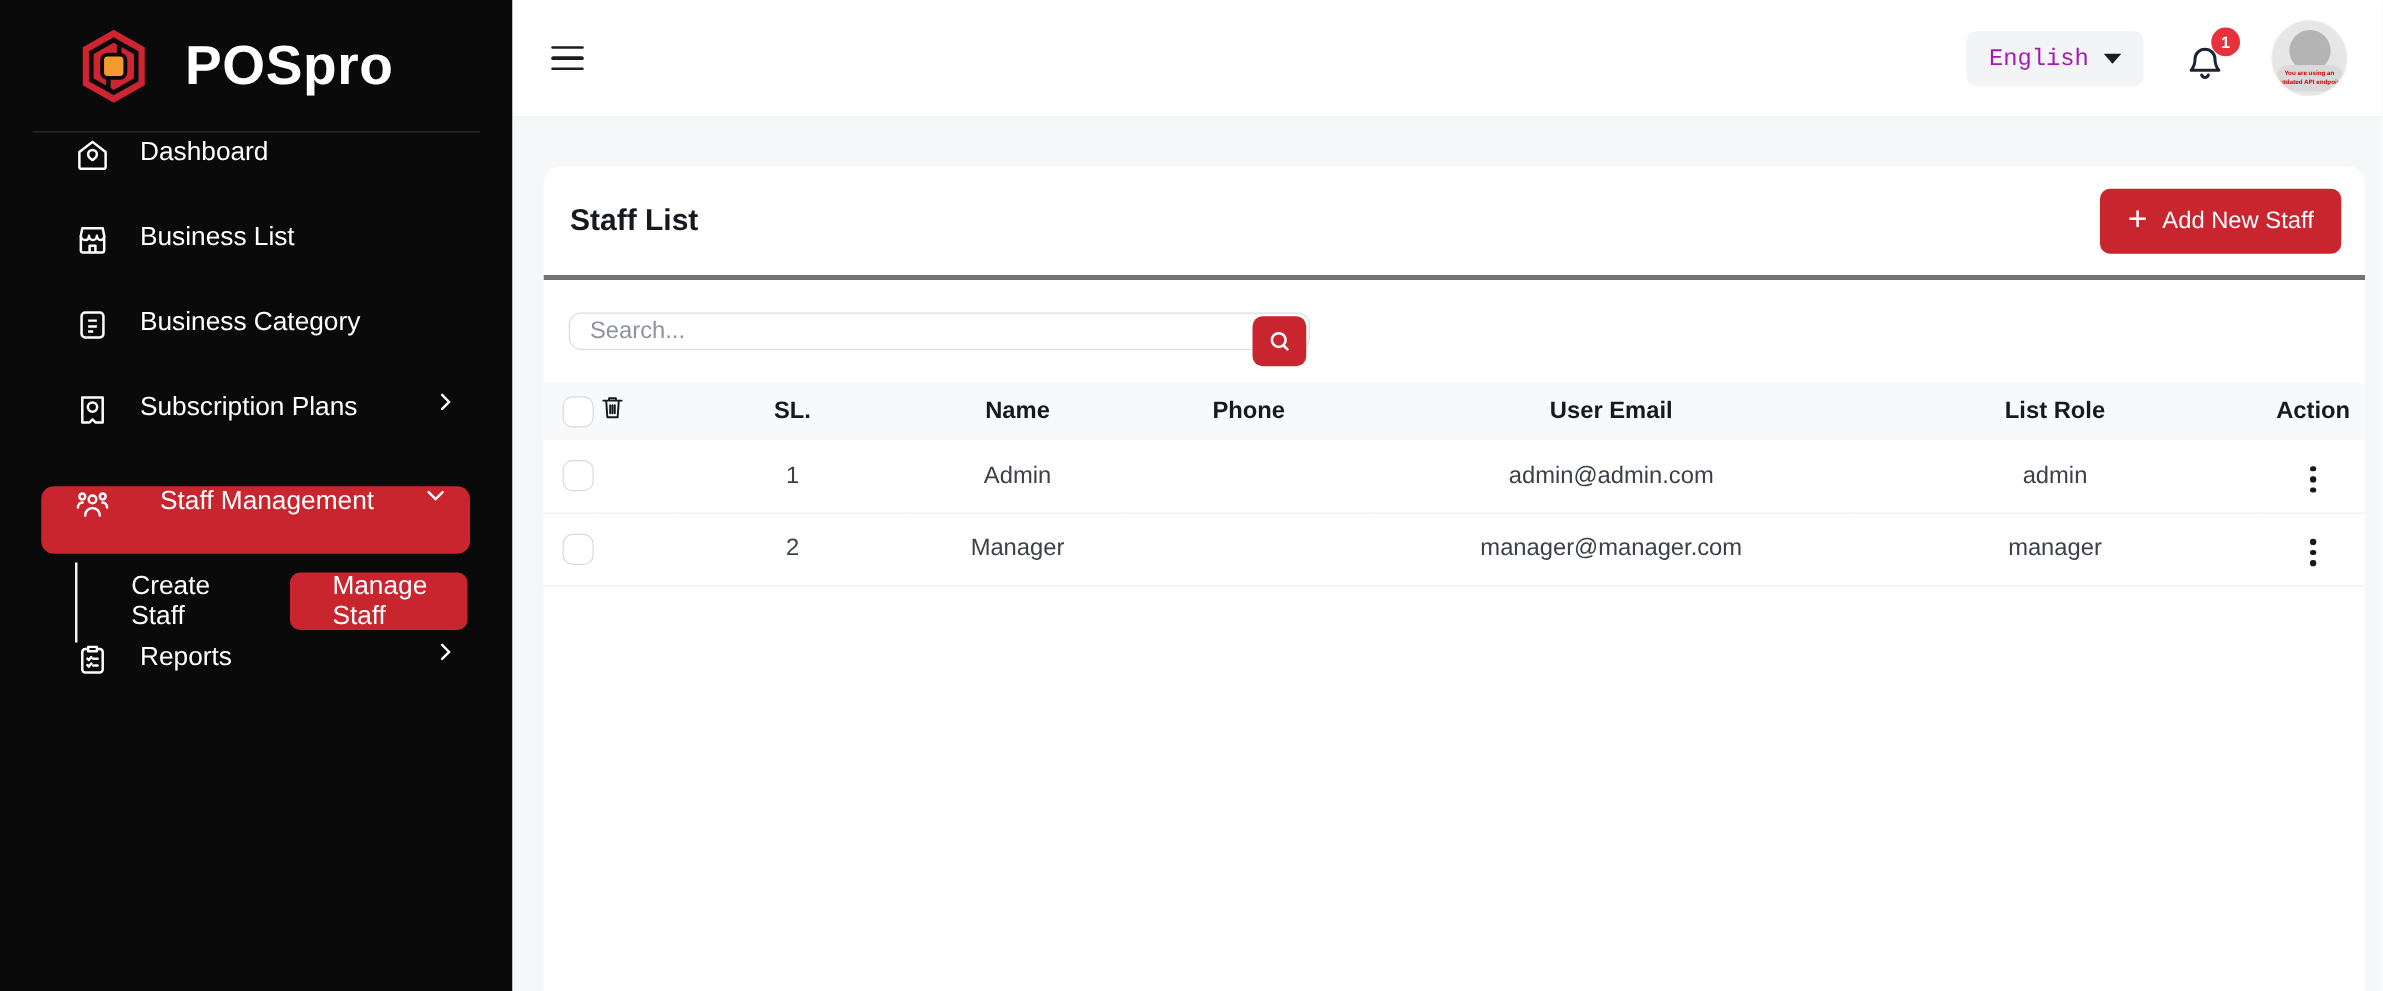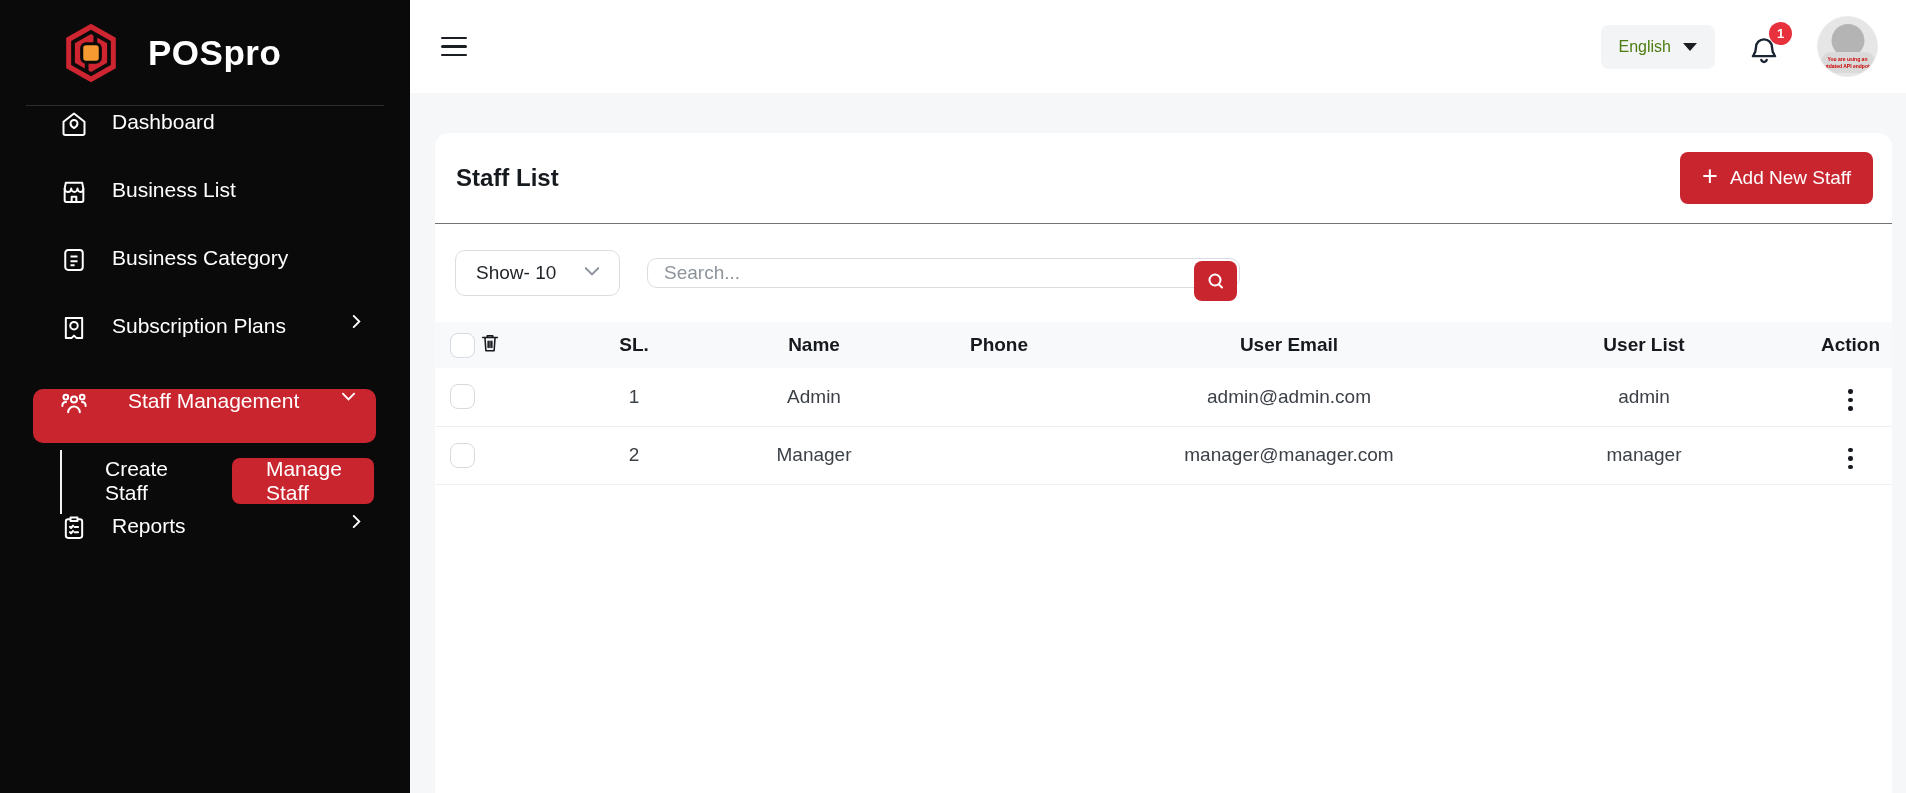--- a/index.html
+++ b/index.html
@@ -14,21 +14,21 @@
   .sidebar {
     width: 410px; min-width: 410px; height: 793px;
     background: #0a0a0a; color: #ffffff;
     display: flex; flex-direction: column;
   }
   .logo-row {
     display: flex; align-items: center; gap: 26px;
     padding: 14px 0 14px 60px; height: 105px;
   }
   .logo-icon svg { width: 62px; height: 62px; display: block; }
-  .logo-text { font-size: 35px; font-weight: 700; letter-spacing: .5px; color: #fff; }
+  .logo-text { font-size: 44px; font-weight: 700; letter-spacing: .5px; color: #fff; }
   .logo-divider { border-bottom: 1px solid #2e2e2e; margin: 0 26px 4px 26px; }
 
   .nav { display: flex; flex-direction: column; }
   .nav-item {
     display: flex; align-items: flex-start; gap: 24px;
     height: 68px; padding-left: 60px; padding-right: 46px;
     font-size: 21px; font-weight: 500; color: #fff; cursor: pointer;
   }
   .nav-item .icon { width: 28px; height: 28px; display: flex; align-items: center; justify-content: center; }
   .nav-item .icon svg { width: 28px; height: 28px; }
@@ -60,22 +60,22 @@
     padding: 0 28px 0 27px;
     box-shadow: 0 1px 2px rgba(0,0,0,.05);
   }
   .hamburger { background: none; border: none; cursor: pointer; display: flex; flex-direction: column; gap: 6px; padding: 4px; }
   .hamburger span { display: block; width: 26px; height: 2.5px; background: #1a1d21; border-radius: 2px; }
 
   .topbar-right { margin-left: auto; display: flex; align-items: center; gap: 33px; }
   .lang-btn {
     display: flex; align-items: center; gap: 12px;
     background: #f3f4f6; border: none; border-radius: 8px;
-    padding: 10px 18px; height: 44px; font-size: 16px; color: #4d7c0f;
-    font-family: Liberation Sans, sans-serif; cursor: pointer;
+    padding: 10px 18px; height: 44px; font-size: 19px; color: #a21caf;
+    font-family: Liberation Mono, monospace; cursor: pointer;
   }
   .caret-down { width: 0; height: 0; border-left: 7px solid transparent; border-right: 7px solid transparent; border-top: 8px solid #1a1d21; }
 
   .bell-wrap { position: relative; cursor: pointer; width: 36px; height: 46px; }
   .bell-wrap svg { width: 32px; height: 32px; position: absolute; left: 0; bottom: 4px; }
   .notif-badge {
     position: absolute; top: -2px; right: -8px;
     min-width: 23px; height: 23px; border-radius: 50%;
     background: #e7323e; color: #fff; font-size: 13px; font-weight: 700;
     display: flex; align-items: center; justify-content: center;
@@ -98,21 +98,21 @@
   }
 
   
   .content { flex: 1; background: #f6f7f8; padding: 40px 14px 0 25px; }
   .card {
     background: #ffffff; border-radius: 14px 14px 0 0;
     height: 660px; display: flex; flex-direction: column;
   }
   .card-header {
     height: 91px; display: flex; align-items: center;
-    padding: 0 19px 0 21px; border-bottom: 1px solid #737373;
+    padding: 0 19px 0 21px; border-bottom: 4px solid #737373;
   }
   .page-title { font-size: 24px; font-weight: 700; color: #16191d; }
   .add-btn {
     margin-left: auto; display: flex; align-items: center; gap: 12px;
     background: #c9252f; color: #ffffff; border: none; border-radius: 8px;
     height: 52px; padding: 0 22px; font-size: 19px; font-family: inherit; cursor: pointer;
   }
   .plus-glyph { font-size: 27px; font-weight: 400; line-height: 1; margin-top: -3px; }
 
   .toolbar { display: flex; align-items: center; gap: 27px; padding: 26px 0 26px 20px; }
@@ -302,28 +302,20 @@
 
       <div class="card-header">
         <h1 class="page-title">Staff List</h1>
         <button class="add-btn">
           <span class="plus-glyph">+</span>
           <span>Add New Staff</span>
         </button>
       </div>
 
       <div class="toolbar">
-        <div class="show-select">
-          <span>Show- 10</span>
-          <span>
-            <svg width="18" height="18" viewBox="0 0 16 16" fill="none" stroke="#8d949c" stroke-width="1.8" stroke-linecap="round">
-                <path d="M2.5 5.5 L8 11 L13.5 5.5"></path>
-              </svg>
-          </span>
-        </div>
         <div class="search-wrap">
           <input class="search-input" type="text" placeholder="Search..." style="">
           <button class="search-btn" aria-label="search">
             <svg width="20" height="20" viewBox="0 0 20 20" fill="none" stroke="#fff" stroke-width="2" stroke-linecap="round">
               <circle cx="9" cy="9" r="5.5"></circle>
                 <path d="M13.2 13.8 L16 16.5"></path>
             </svg>
           </button>
         </div>
       </div>
@@ -346,21 +338,21 @@
               <button class="trash-btn" aria-label="delete selected">
                 <svg width="22" height="22" viewBox="0 0 24 24" fill="none" stroke="#16191d" stroke-width="1.7" stroke-linecap="round" stroke-linejoin="round">
                   <path d="M4 6 h16 M9 6 V4 h6 v2 M6.5 6 l1 14.5 h9 L17.5 6 M10 10 v7 M12 10 v7 M14 10 v7"></path>
                 </svg>
               </button>
             </th>
             <th>SL.</th>
             <th>Name</th>
             <th>Phone</th>
             <th>User Email</th>
-            <th>User List</th>
+            <th>List Role</th>
             <th>Action</th>
           </tr>
         </thead>
         <tbody>
           <tr>
             <td class="cb-col"><input type="checkbox" class="row-checkbox" style=""></td>
             <td></td>
             <td>1</td>
             <td>Admin</td>
             <td></td>

